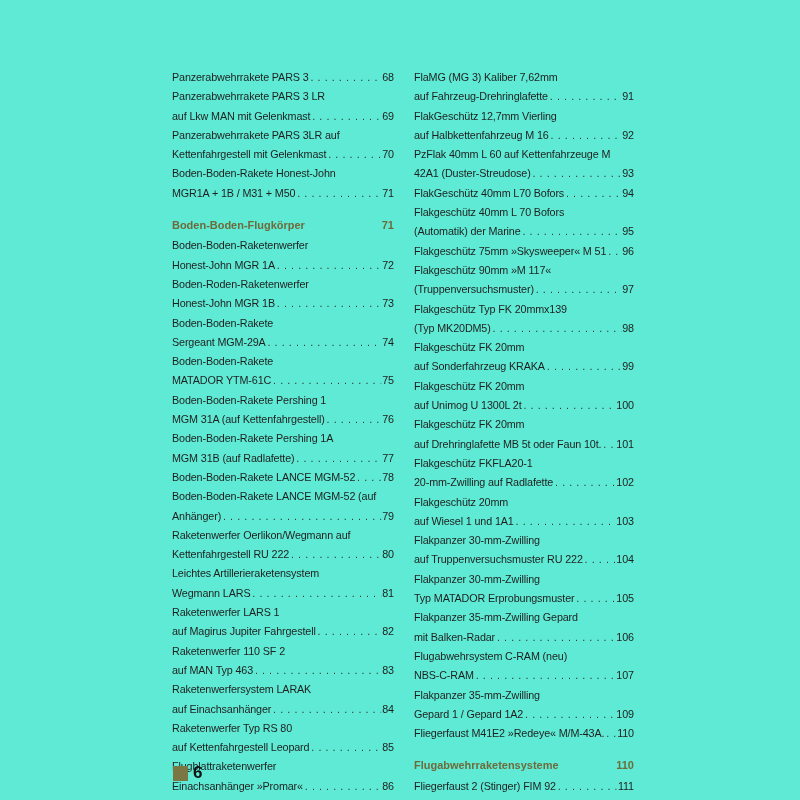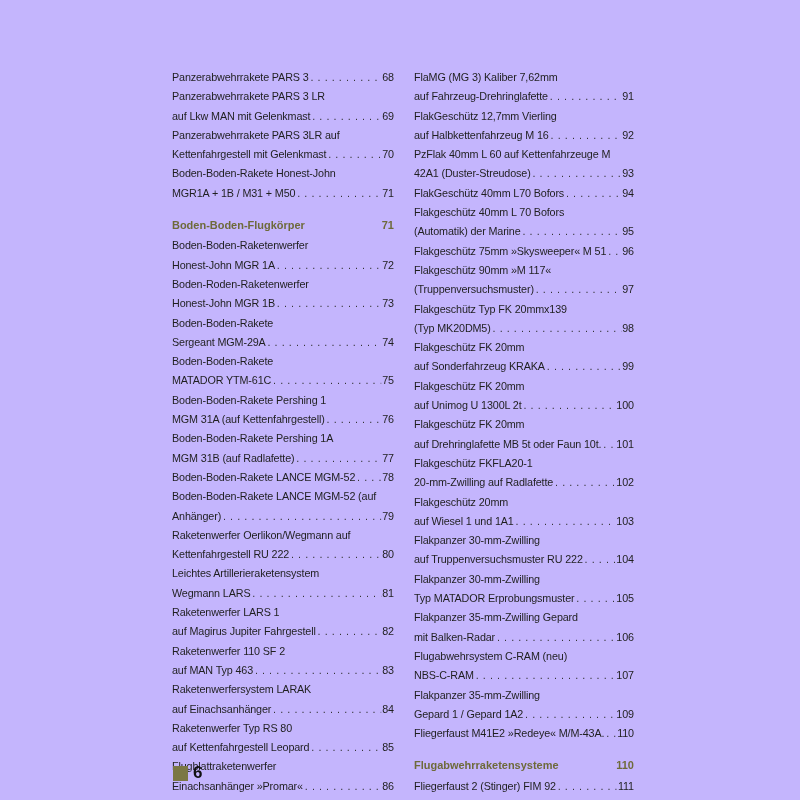--- a/index.html
+++ b/index.html
@@ -1,18 +1,18 @@
 <!DOCTYPE html>
 <html><head>
 <meta charset="utf-8">
 <style>
   html, body { margin: 0; padding: 0; background: #ffffff; }
   body { width: 800px; height: 800px; position: relative; overflow: hidden;
          font-family: "Liberation Sans", "DejaVu Sans", sans-serif; color: #1f1f1f; }
-  .page { position: absolute; left: 0; top: 0; width: 800px; height: 800px; background: #c4b5fd; }
+  .page { position: absolute; left: 0; top: 0; width: 800px; height: 800px; background: #5eead4; }
   .col { position: absolute; top: 67px; }
   .col-left { left: 172px; width: 222px; }
   .col-right { left: 414px; width: 220px; }
   .line { height: 19.3px; line-height: 19.3px; font-size: 11.6px; letter-spacing: -0.15px;
           white-space: nowrap; display: flex; align-items: baseline; transform: scaleX(0.93); transform-origin: left center; width: 107.5%; }
   .line .txt { flex: 0 0 auto; }
   .line .dots { flex: 1 1 auto; overflow: hidden; white-space: nowrap; margin: 0 1px 0 2px; letter-spacing: 2.6px; color: #333; }
   .line .dots::before { content: ". . . . . . . . . . . . . . . . . . . . . . . . . . . . . . . . . . . . . . . . . . . . . . . . . . . . . . . . . . . . ."; letter-spacing: 0; word-spacing: 1.2px; }
   .line .pg { flex: 0 0 auto; }
   .heading { height: 19.3px; line-height: 19.3px; font-size: 11.8px; font-weight: bold; color: #6e6a3a;

